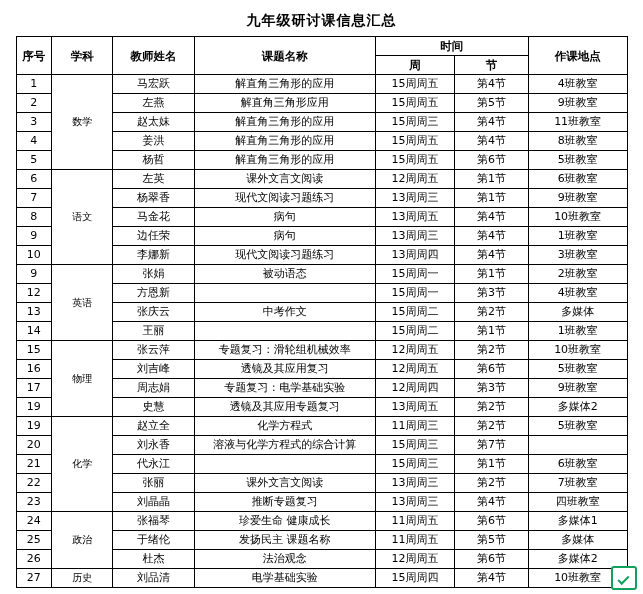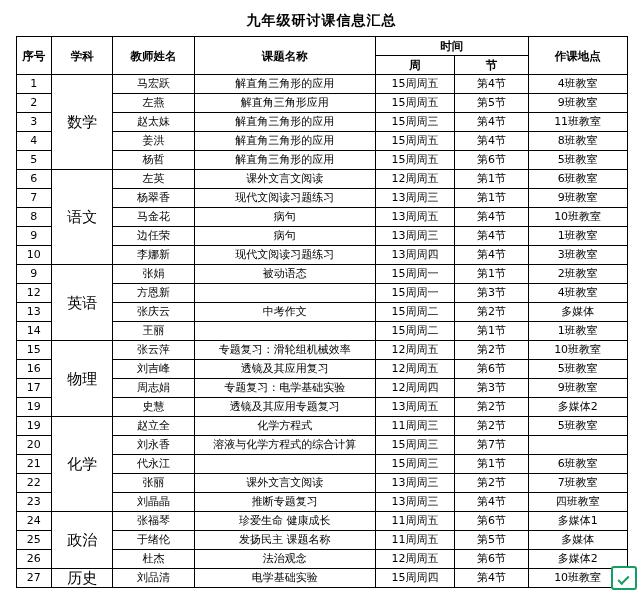--- a/index.html
+++ b/index.html
@@ -66,21 +66,21 @@
     width: 58px;
     font-weight: bold;
   }
   .c-teacher { width: 78px; }
   .c-topic   { width: 172px; }
   .c-week    { width: 76px; }
   .c-period  { width: 70px; }
   .c-place   { width: 94px; }
   .subject-cell {
     font-weight: bold;
-    font-size: 15px;
+    font-size: 10px;
   }
   .corner-mark {
     position: absolute;
     right: 6px;
     bottom: 4px;
     width: 26px;
     height: 24px;
     border: 2px solid #13a05c;
     border-radius: 3px;
     box-sizing: border-box;

